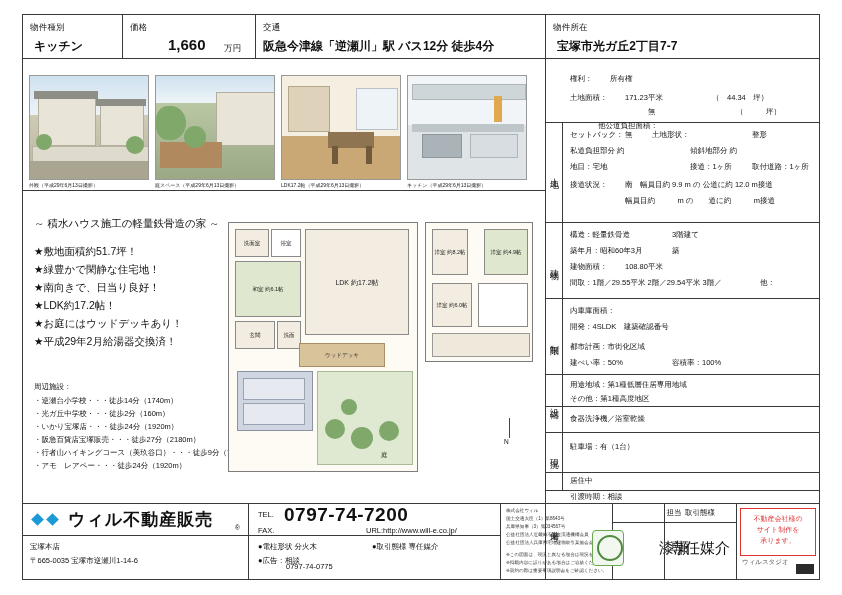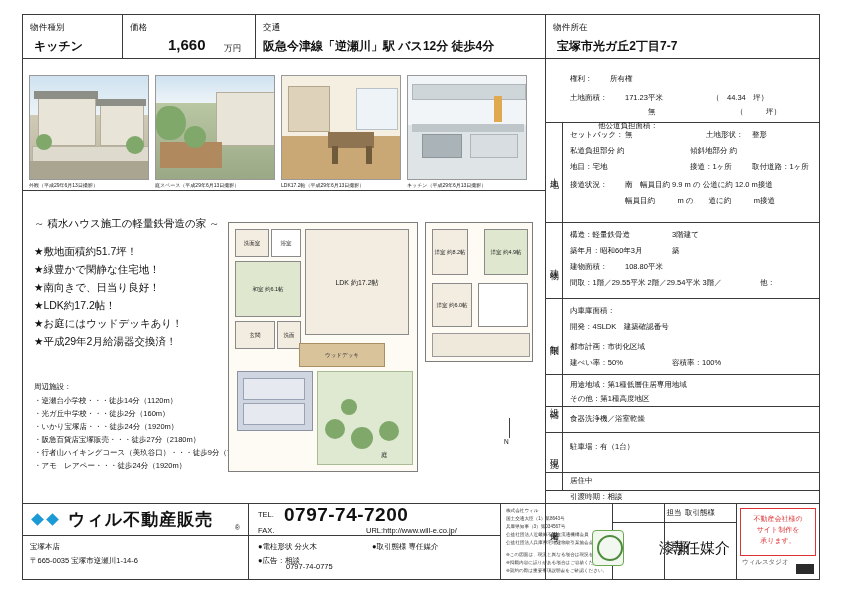--- a/index.html
+++ b/index.html
@@ -120,21 +120,21 @@
 
   <div class="b feat" style="left:34px;top:215px;width:260px;">～ 積水ハウス施工の軽量鉄骨造の家 ～</div>
   <div class="b feat" style="left:34px;top:243px;">★敷地面積約51.7坪！</div>
   <div class="b feat" style="left:34px;top:261px;">★緑豊かで閑静な住宅地！</div>
   <div class="b feat" style="left:34px;top:279px;">★南向きで、日当り良好！</div>
   <div class="b feat" style="left:34px;top:297px;">★LDK約17.2帖！</div>
   <div class="b feat" style="left:34px;top:315px;">★お庭にはウッドデッキあり！</div>
   <div class="b feat" style="left:34px;top:333px;">★平成29年2月給湯器交換済！</div>
 
   <div class="b walk" style="left:34px;top:381px;">周辺施設：</div>
-  <div class="b walk" style="left:34px;top:395px;">・逆瀬台小学校・・・徒歩14分（1120m）</div>
+  <div class="b walk" style="left:34px;top:395px;">・逆瀬台小学校・・・徒歩14分（1740m）</div>
   <div class="b walk" style="left:34px;top:408px;">・光ガ丘中学校・・・徒歩2分（160m）</div>
   <div class="b walk" style="left:34px;top:421px;">・いかり宝塚店・・・徒歩24分（1920m）</div>
   <div class="b walk" style="left:34px;top:434px;">・阪急百貨店宝塚販売・・・徒歩27分（2180m）</div>
   <div class="b walk" style="left:34px;top:447px;">・行者山ハイキングコース（美玖谷口）・・・徒歩9分（720m）</div>
   <div class="b walk" style="left:34px;top:460px;">・アモ　レアペー・・・徒歩24分（1920m）</div>
 
   <div class="plan" style="left:228px;top:222px;width:190px;height:250px;">
     <div class="rm" style="left:6px;top:6px;width:34px;height:28px;">洗面室</div>
     <div class="rm wt" style="left:42px;top:6px;width:30px;height:28px;">浴室</div>
     <div class="rm tat" style="left:6px;top:38px;width:66px;height:56px;">和室
@@ -194,21 +194,21 @@
   <div class="specrow" style="left:570px;top:93px;">土地面積：</div>
   <div class="specrow" style="left:625px;top:93px;">171.23平米</div>
   <div class="specrow" style="left:712px;top:93px;">（　44.34　坪）</div>
 
   <div class="specrow" style="left:570px;top:121px;margin-left:28px;">他公道負担面積：</div>
   <div class="specrow" style="left:648px;top:107px;">無</div>
   <div class="specrow" style="left:736px;top:107px;">（　　　坪）</div>
 
   <div class="specrow" style="left:570px;top:130px;">セットバック：</div>
   <div class="specrow" style="left:625px;top:130px;">無</div>
-  <div class="specrow" style="left:706px;top:130px;">土地形状：</div>
+  <div class="specrow" style="left:652px;top:130px;">土地形状：</div>
   <div class="specrow" style="left:752px;top:130px;">整形</div>
 
   <div class="specrow" style="left:570px;top:146px;">私道負担部分 約</div>
   <div class="specrow" style="left:690px;top:146px;">傾斜地部分 約</div>
 
   <div class="specrow" style="left:570px;top:162px;">地目：宅地</div>
   <div class="specrow" style="left:690px;top:162px;">接道：1ヶ所</div>
   <div class="specrow" style="left:752px;top:162px;">取付道路：1ヶ所</div>
 
   <div class="specrow" style="left:570px;top:180px;">接道状況：</div>

